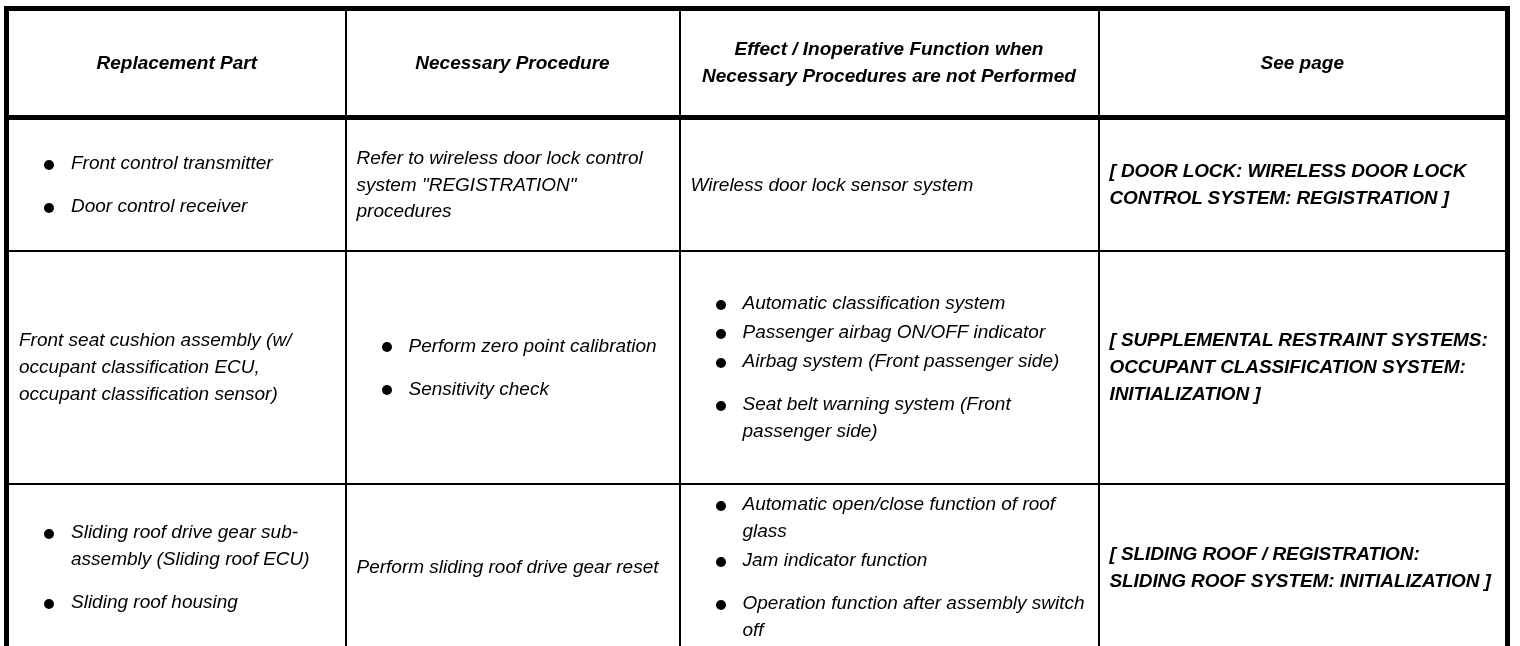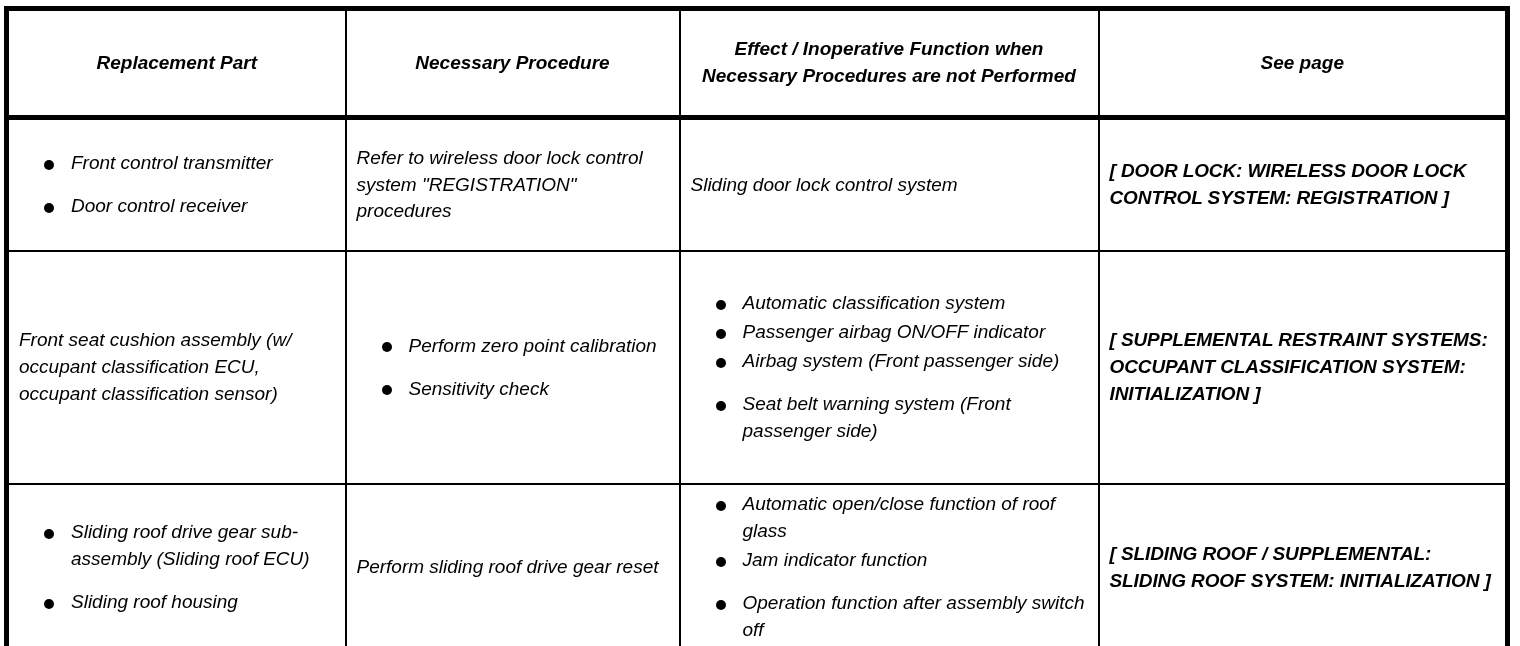--- a/index.html
+++ b/index.html
@@ -149,21 +149,21 @@
             </li>
             <li>
               <span>Door control receiver</span>
             </li>
           </ul>
         </td>
         <td>
           <span class="cell-text">Refer to wireless door lock control system "REGISTRATION" procedures</span>
         </td>
         <td>
-          <span class="cell-text">Sliding door lock control system</span>
+          <span class="cell-text">Wireless door lock sensor system</span>
         </td>
         <td>
           <span class="cell-text cell-bold">[ DOOR LOCK: WIRELESS DOOR LOCK CONTROL SYSTEM: REGISTRATION ]</span>
         </td>
       </tr>
 
       <tr class="row-2">
         <td>
           <span class="cell-text">Front seat cushion assembly (w/ occupant classification ECU, occupant classification sensor)</span>
         </td>
@@ -219,20 +219,20 @@
             </li>
             <li>
               <span>Jam indicator function</span>
             </li>
             <li>
               <span>Operation function after assembly switch off</span>
             </li>
           </ul>
         </td>
         <td>
-          <span class="cell-text cell-bold">[ SLIDING ROOF / SUPPLEMENTAL: SLIDING ROOF SYSTEM: INITIALIZATION ]</span>
+          <span class="cell-text cell-bold">[ SLIDING ROOF / REGISTRATION: SLIDING ROOF SYSTEM: INITIALIZATION ]</span>
         </td>
       </tr>
 
     </tbody>
   </table>
 
 </div>
 
 </body></html>

